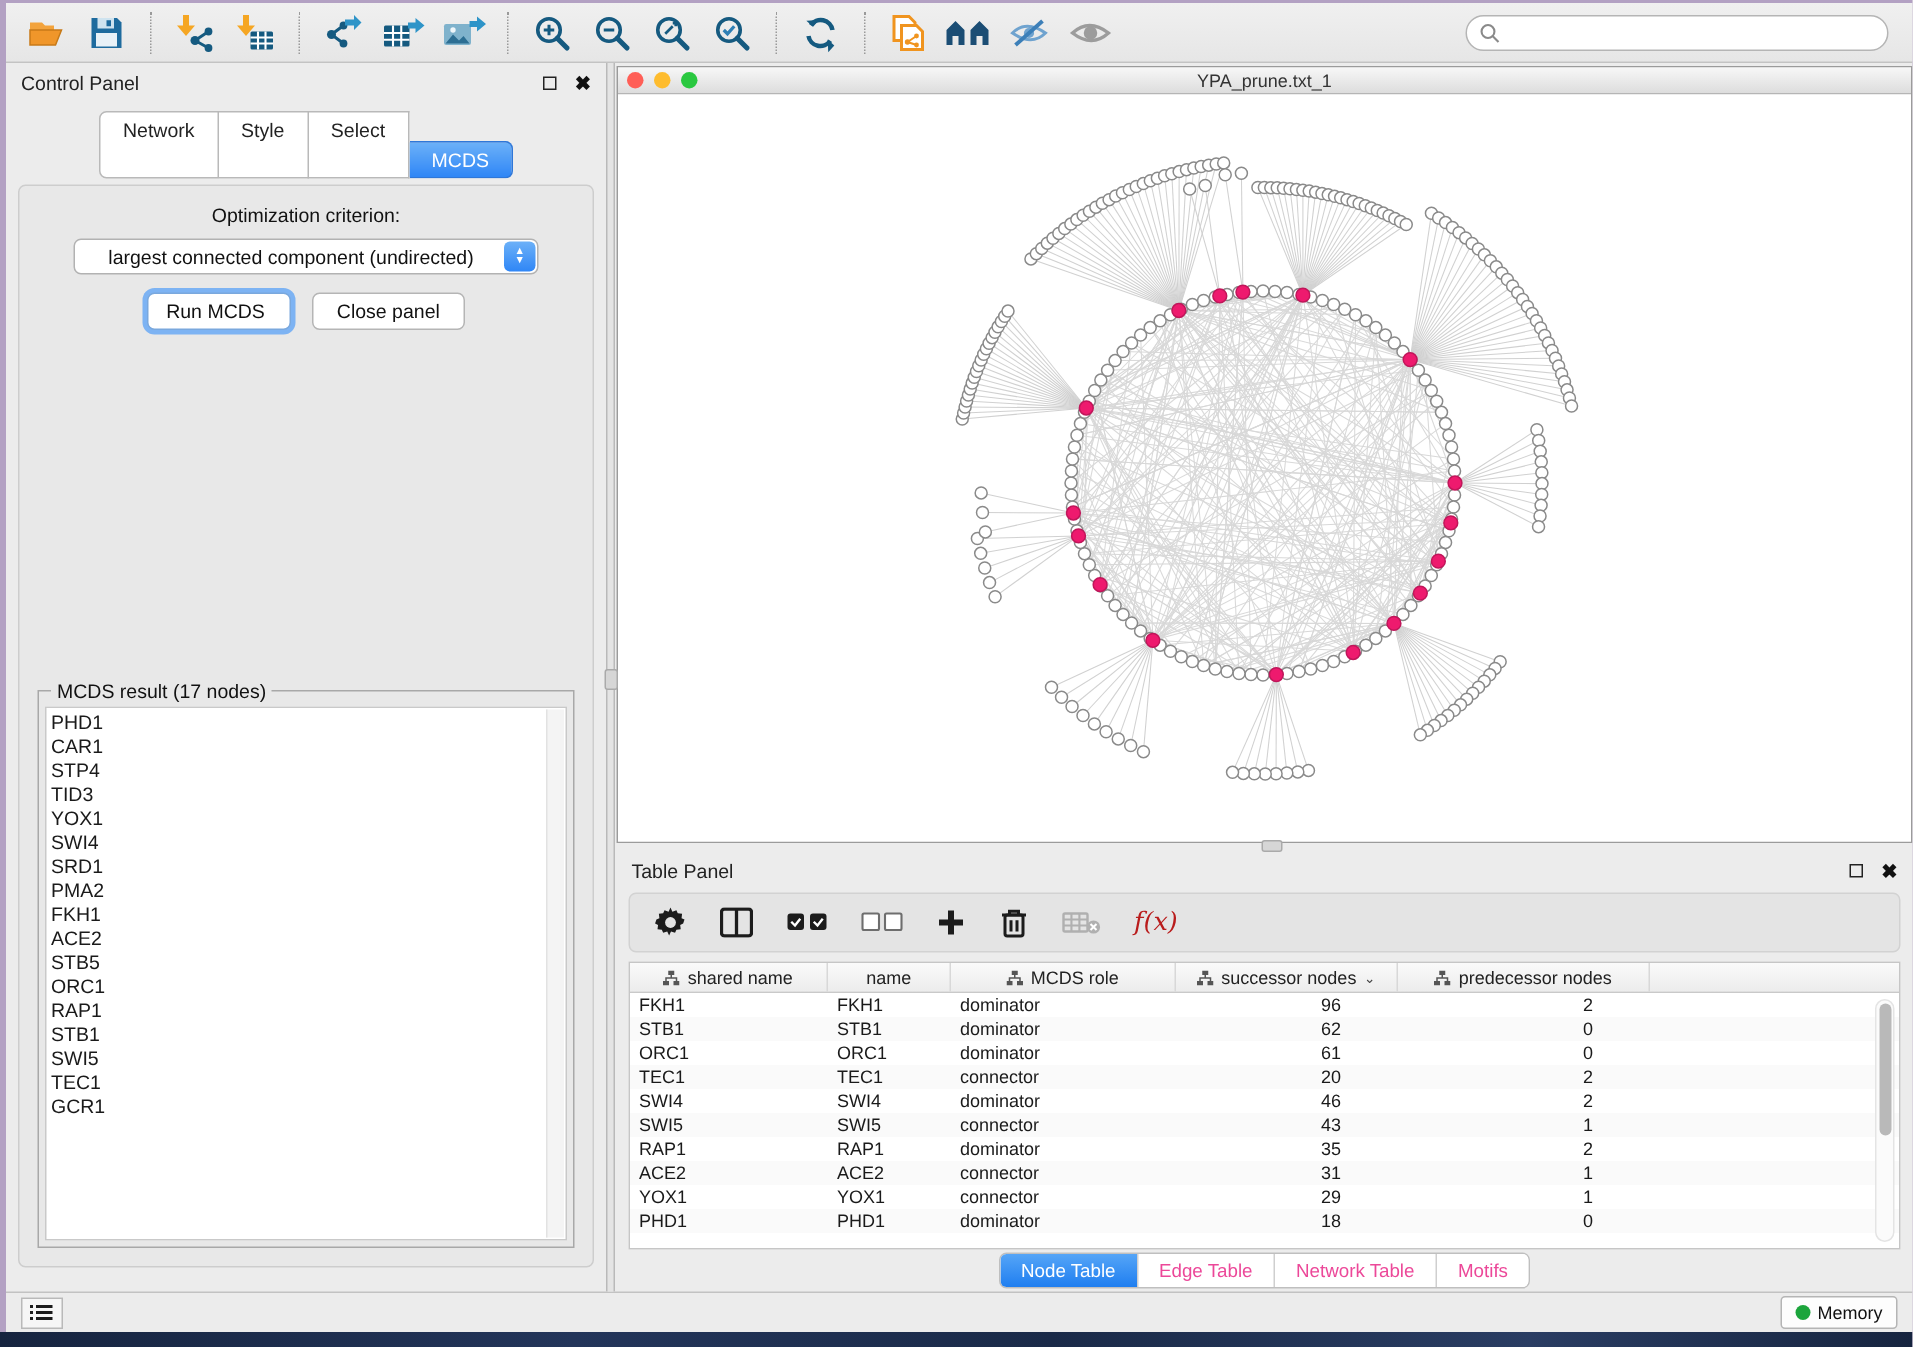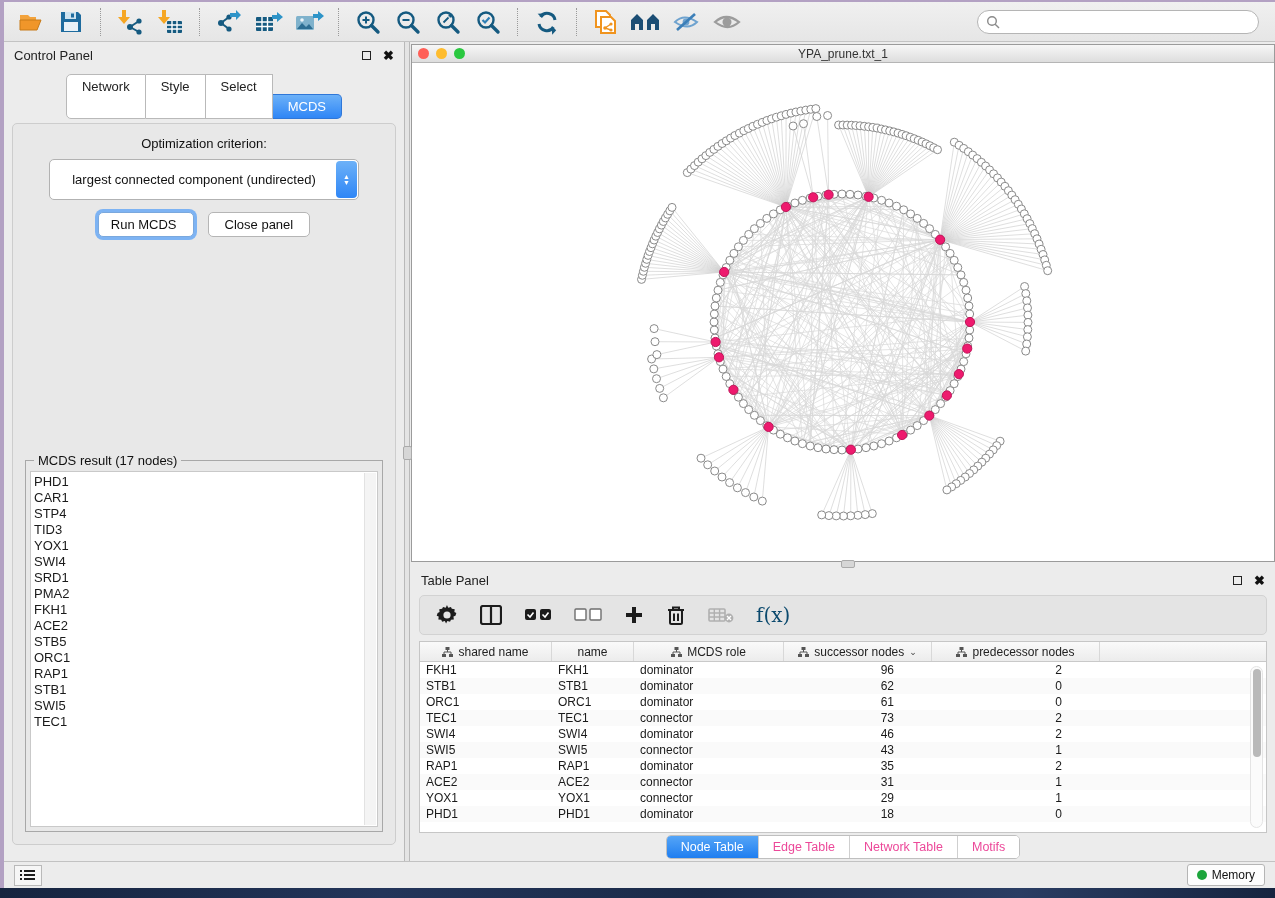--- a/index.html
+++ b/index.html
@@ -35,21 +35,21 @@
   .tabs-row { display:flex; justify-content:center; padding:6px 0 0 0; flex:0 0 auto; }
   .seg { display:flex; }
   .seg .tab { background:#fff; border:1px solid #b9b9b9; border-left-width:0; padding:4px 15px; font-size:13px; color:#222; }
   .seg .tab:first-child { border-left-width:1px; border-radius:5px 0 0 5px; }
   .seg .tab:last-child { border-radius:0 5px 5px 0;margin-top:20px; }
   .seg .tab.active { background:linear-gradient(#6cb1f8,#2f86f6); border-color:#2f77d8; color:#fff; }
 
   .cp-content { flex:1; margin:4px 8px 16px 8px; background:#e8e8e8; border:1px solid #cdcdcd; border-radius:5px;
     display:flex; flex-direction:column; padding:12px 6px 8px 6px; min-height:0; }
   .opt-label { text-align:center; font-size:13px; color:#111; margin-bottom:8px; }
-  .combo { height:41px; margin:0 30px; background:#fff; border:1px solid #b2b2b2; border-radius:5px;
+  .combo { height:24px; margin:0 30px; background:#fff; border:1px solid #b2b2b2; border-radius:5px;
     display:flex; align-items:center; position:relative; }
   .combo .combo-text { flex:1; text-align:center; font-size:13px; color:#111; padding-right:20px; }
   .combo .stepper { position:absolute; right:1px; top:1px; bottom:1px; width:21px; border-radius:4px;
     background:linear-gradient(#6cb1f8,#2f86f6); color:#fff; display:flex; flex-direction:column;
     align-items:center; justify-content:center; font-size:7px; line-height:6px; }
   .btn-row { display:flex; justify-content:center; gap:14px; margin-top:12px; }
   .push-btn { background:#fff; border:1px solid #b5b5b5; border-radius:5px; padding:4px 16px; font-size:13px; color:#111; }
   .push-btn.focused { box-shadow:0 0 0 3px rgba(106,169,245,.85); border-color:#7aa8dd;padding-left:12px; }
 
   .result-group { margin:auto 6px 4px 6px; height:372px; border:1px solid #a8a8a8; position:relative;
@@ -77,21 +77,21 @@
 
   
   .hsplit { height:5px; flex:0 0 auto; position:relative; background:#ececec; }
   .hsplit .handle { position:absolute; left:430px; top:-2px; width:14px; height:8px; background:#d6d6d6; border:1px solid #aaa; border-radius:2px; }
 
   
   .table-panel { flex:1; display:flex; flex-direction:column; background:#ececec; min-height:0; }
   .tp-toolbar { margin:2px 8px 6px 8px; height:40px; background:#e4e4e4; border:1px solid #d2d2d2; border-radius:5px;
     display:flex; align-items:center; gap:22px; padding:0 16px; flex:0 0 auto; }
   .tp-icon { display:flex; align-items:center; justify-content:center; }
-  .fx { font-family:"DejaVu Serif", serif; font-size:20px; color:#0c4a6e; }
+  .fx { font-family:"DejaVu Serif", serif; font-style:italic; font-size:17px; color:#b91c1c; }
 
   .table-wrap { flex:1; margin:0 8px; background:#fff; border:1px solid #c6c6c6; display:flex; flex-direction:column; min-height:0; position:relative; }
   .thead { display:flex; background:linear-gradient(#fafafa,#ececec); border-bottom:1px solid #c9c9c9; flex:0 0 auto; height:20px; }
   .th { display:flex; align-items:center; justify-content:center; gap:5px; font-size:12px; color:#222;
     border-right:1px solid #d8d8d8; padding:0 4px; }
   .th .sort { font-size:9px; color:#444; }
   .tbody { flex:1; overflow:hidden; font-size:12px; }
   .tr { display:flex; height:16px; align-items:center; }
   .tr:nth-child(even) { background:#fafafa; }
   .td { padding:0 6px; white-space:nowrap; overflow:hidden; }
@@ -306,20 +306,21 @@
               <div>SRD1</div>
               <div>PMA2</div>
               <div>FKH1</div>
               <div>ACE2</div>
               <div>STB5</div>
               <div>ORC1</div>
               <div>RAP1</div>
               <div>STB1</div>
               <div>SWI5</div>
               <div>TEC1</div>
+              <div>GCR1</div>
             </div>
         </div>
       </div>
     </div>
 
     <div class="vsplit">
         <div class="handle"></div>
       </div>
 
     <div class="right-col">
@@ -1241,21 +1242,21 @@
                 <div class="td" style="width: 132px;">ORC1</div>
                 <div class="td" style="width: 82px;">ORC1</div>
                 <div class="td" style="width: 150px;">dominator</div>
                 <div class="td num" style="width: 148px; padding-right: 38px;">61</div>
                 <div class="td num" style="width: 168px; padding-right: 38px;">0</div>
               </div>
               <div class="tr">
                 <div class="td" style="width: 132px;">TEC1</div>
                 <div class="td" style="width: 82px;">TEC1</div>
                 <div class="td" style="width: 150px;">connector</div>
-                <div class="td num" style="width: 148px; padding-right: 38px;">73</div>
+                <div class="td num" style="width: 148px; padding-right: 38px;">20</div>
                 <div class="td num" style="width: 168px; padding-right: 38px;">2</div>
               </div>
               <div class="tr">
                 <div class="td" style="width: 132px;">SWI4</div>
                 <div class="td" style="width: 82px;">SWI4</div>
                 <div class="td" style="width: 150px;">dominator</div>
                 <div class="td num" style="width: 148px; padding-right: 38px;">46</div>
                 <div class="td num" style="width: 168px; padding-right: 38px;">2</div>
               </div>
               <div class="tr">

